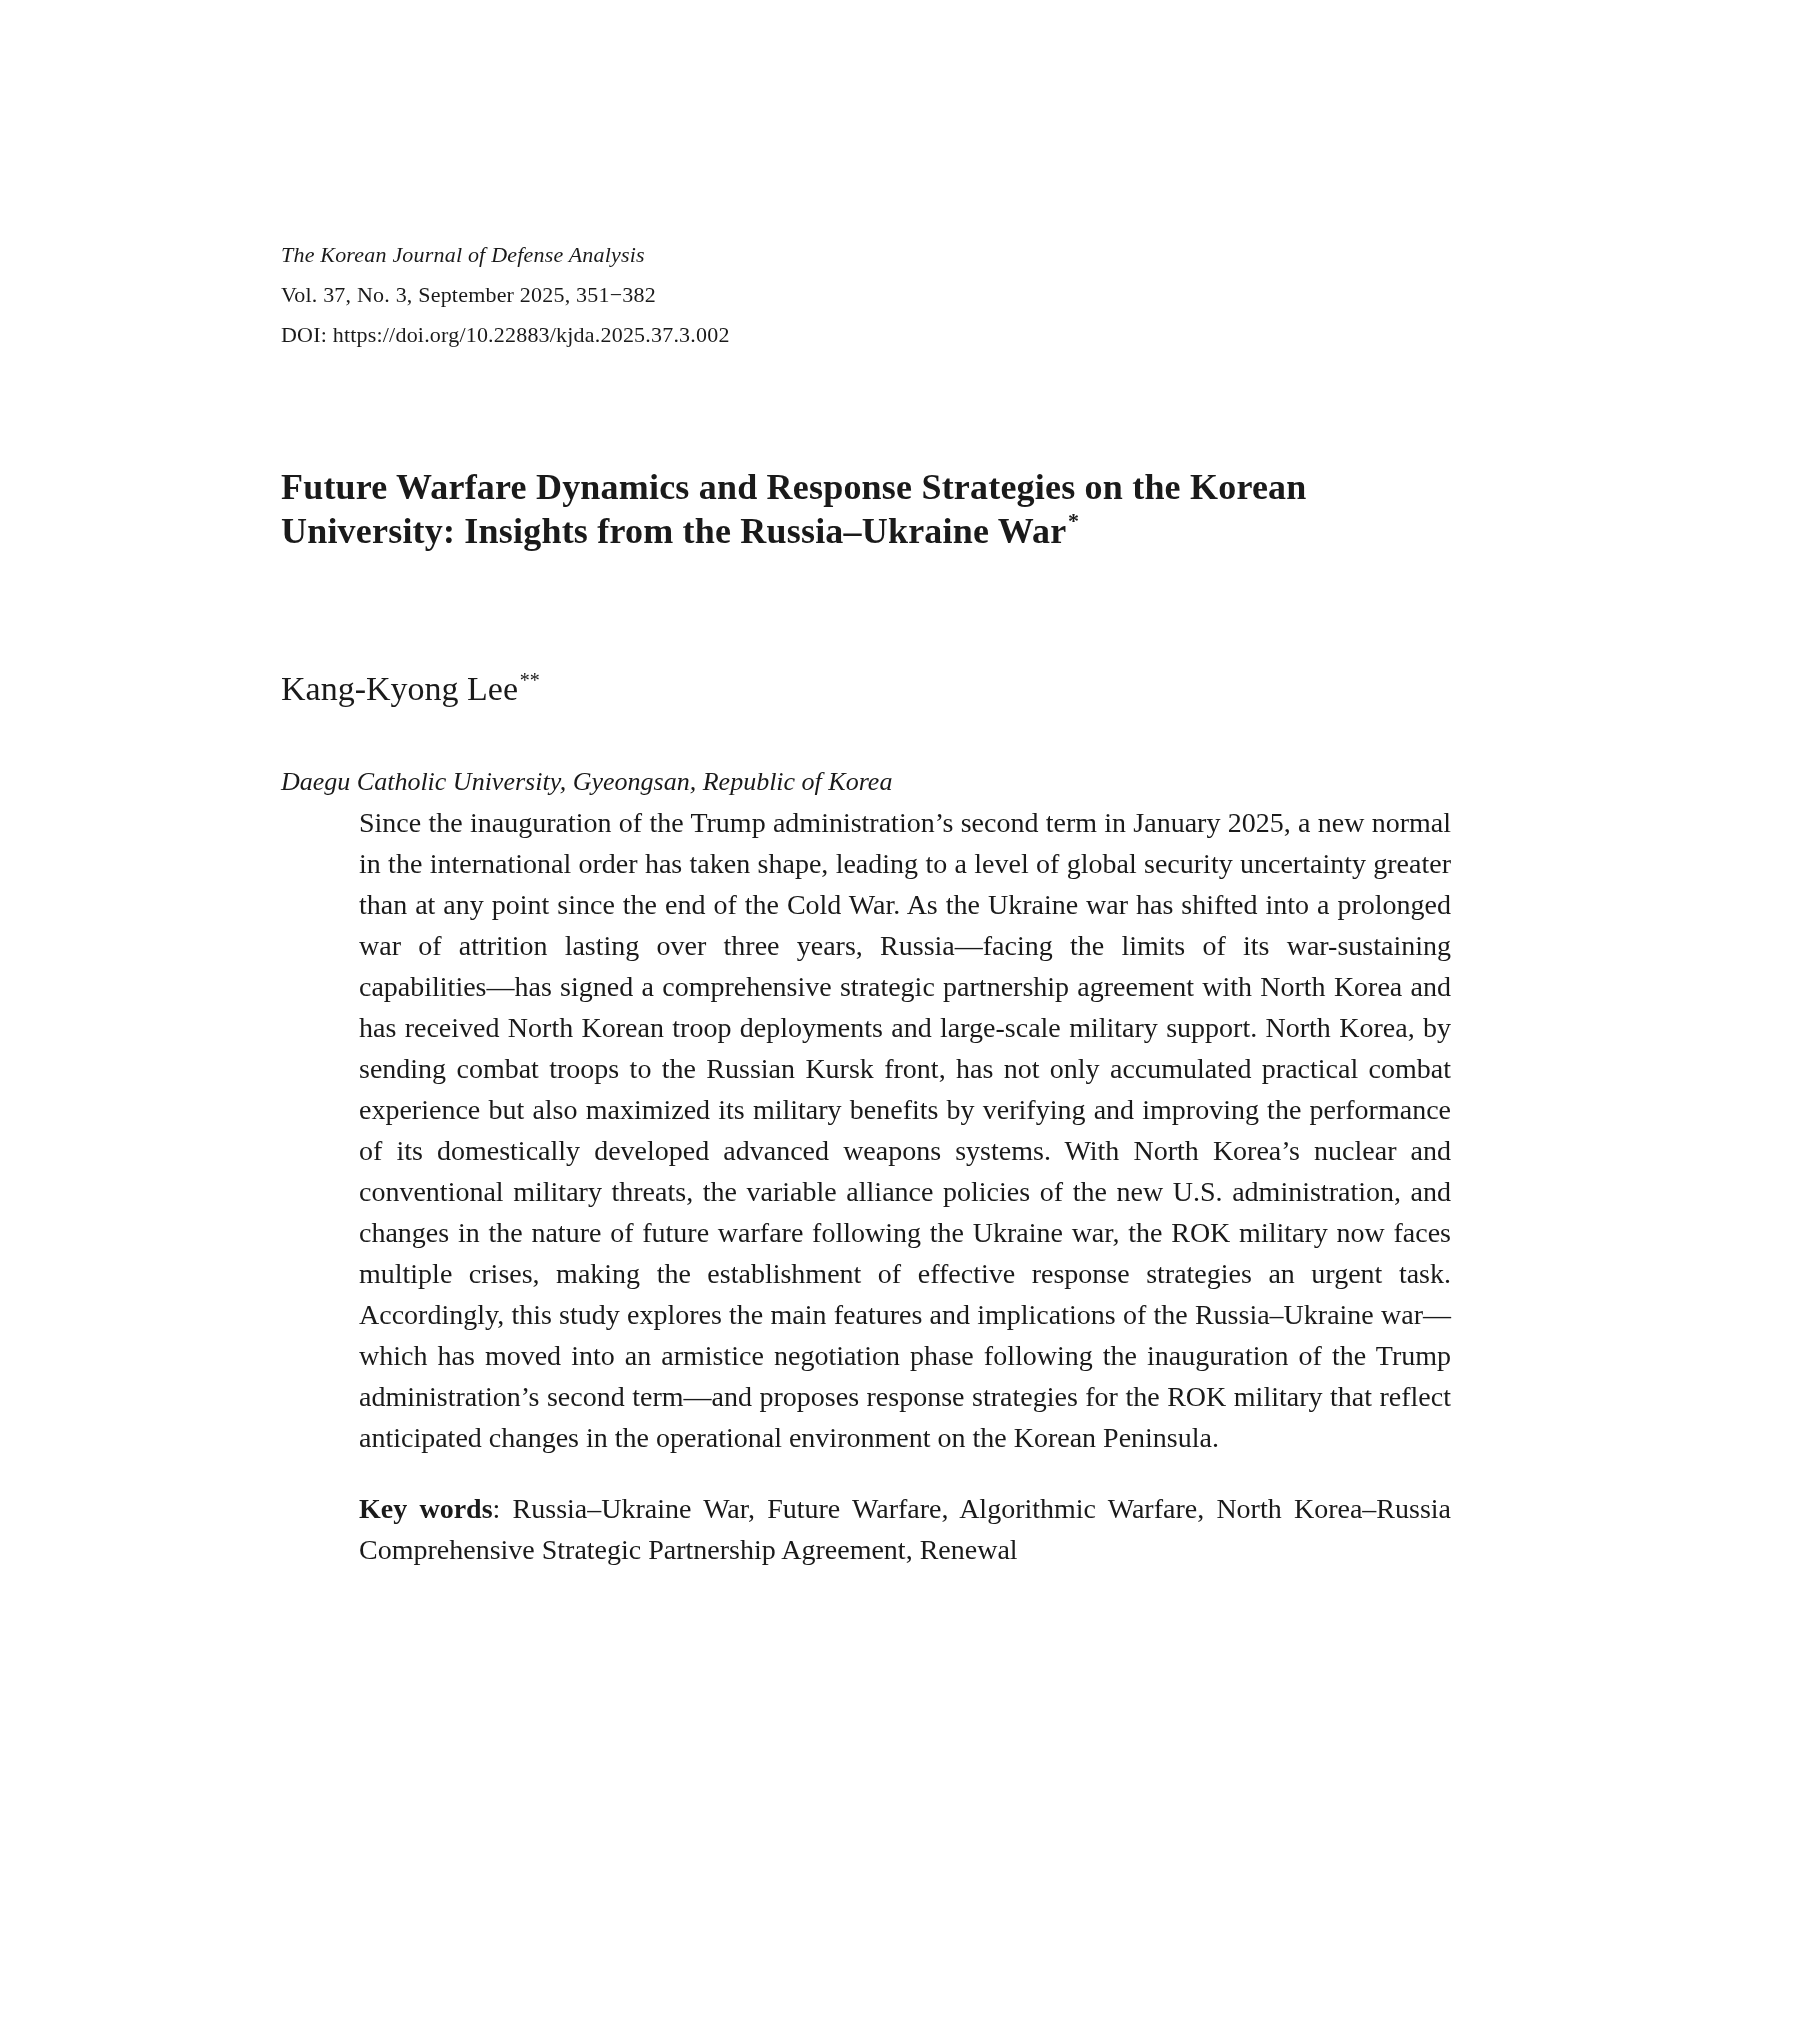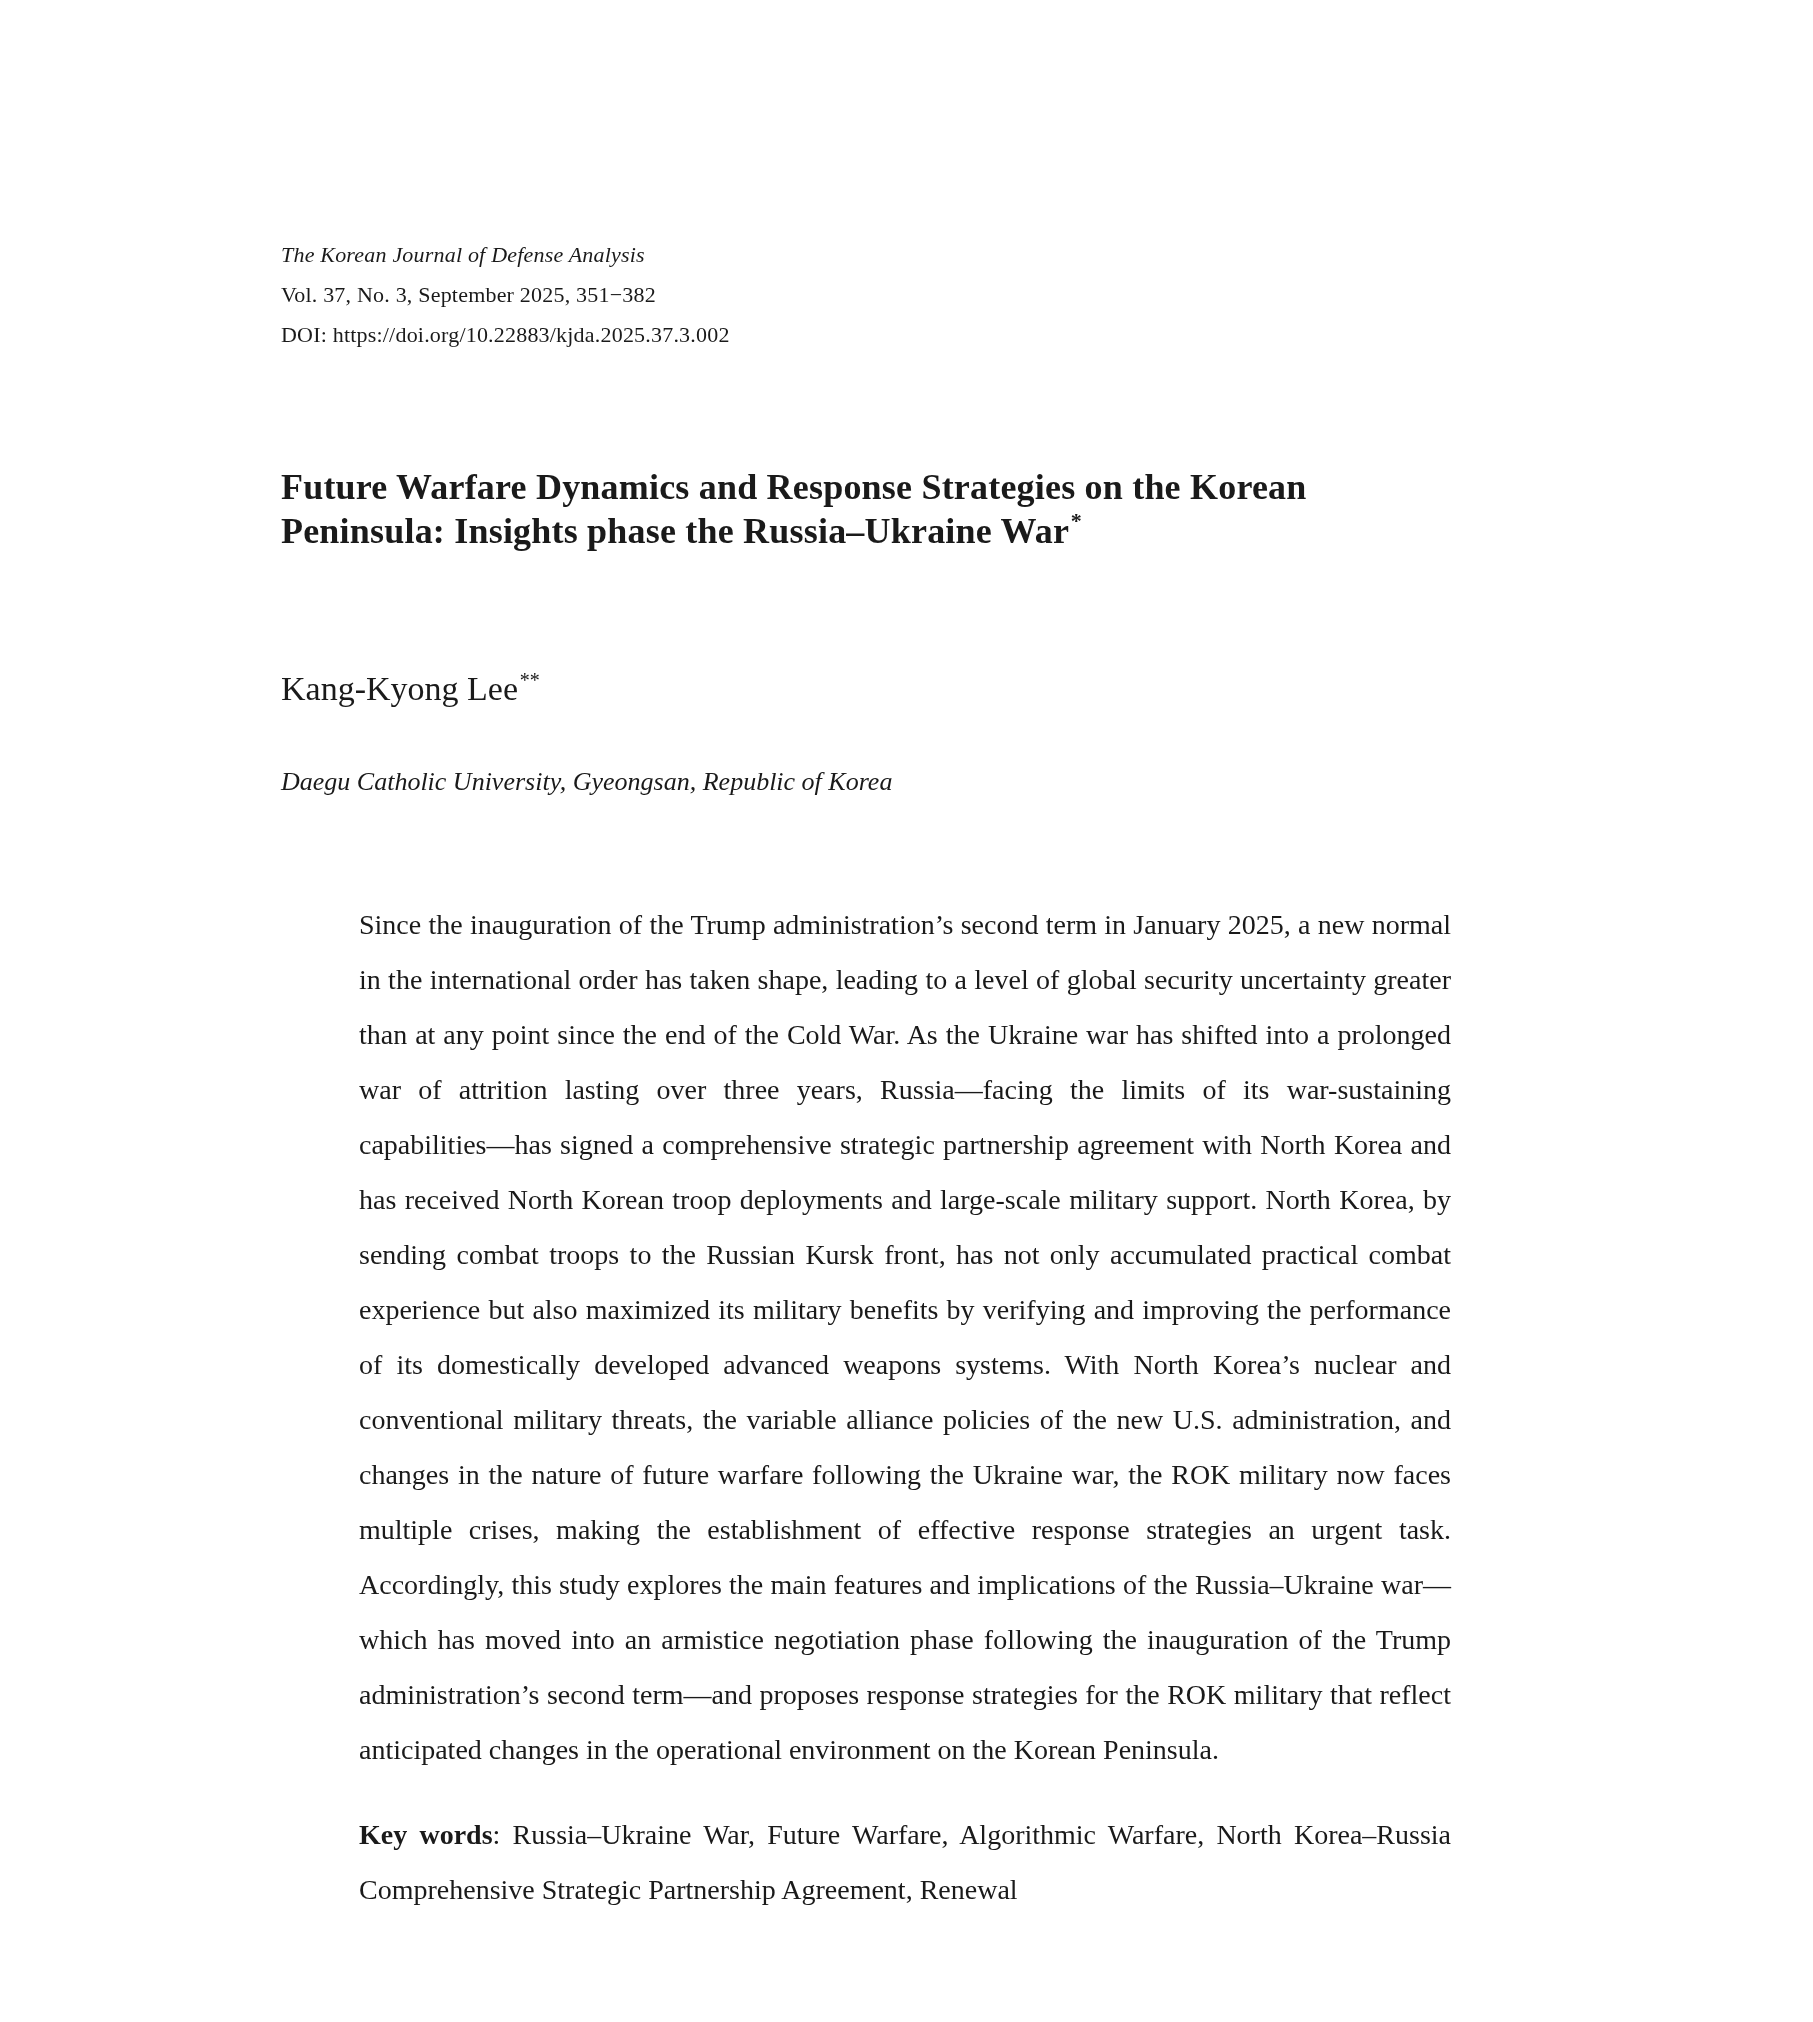--- a/index.html
+++ b/index.html
@@ -53,25 +53,24 @@
     top: -13.5px;
     margin-left: 1.7px;
   }
   .affiliation {
     margin-top: 43px;
     font-size: 26px;
     line-height: 40px;
     font-style: italic;
   }
   .abstract-block {
-    margin-top: 95px;
     margin-left: 78px;
     width: 1092px;
     font-size: 28px;
-    line-height: 55px;
+    line-height: 41px;
     text-align: justify;
     text-align-last: left;
     hyphens: none;
     -webkit-hyphens: none;
   }
   .keywords {
     margin-top: 30px;
   }
   .keywords .kw-label {
     font-weight: bold;
@@ -83,21 +82,21 @@
 <div class="page">
 
   <header class="journal-header">
     <div class="journal-name">The Korean Journal of Defense Analysis</div>
     <div class="journal-issue">Vol. 37, No. 3, September 2025, 351−382</div>
     <div class="journal-doi">DOI: https://doi.org/10.22883/kjda.2025.37.3.002</div>
   </header>
 
   <h1 class="article-title">
     <span>Future Warfare Dynamics and Response Strategies on the Korean</span><br>
-    <span>Peninsula: Insights phase the Russia–Ukraine War</span><span class="fn-sup">*</span>
+    <span>University: Insights from the Russia–Ukraine War</span><span class="fn-sup">*</span>
   </h1>
 
   <div class="author-line">
     <span>Kang-Kyong Lee</span><span class="fn-sup">**</span>
   </div>
 
   <div class="affiliation">Daegu Catholic University, Gyeongsan, Republic of Korea</div>
 
   <section class="abstract-block">
     <p class="abstract-text">Since the inauguration of the Trump administration’s second term in January 2025, a new normal in the international order has taken shape, leading to a level of global security uncertainty greater than at any point since the end of the Cold War. As the Ukraine war has shifted into a prolonged war of attrition lasting over three years, Russia—facing the limits of its war-sustaining capabilities—has signed a comprehensive strategic partnership agreement with North Korea and has received North Korean troop deployments and large-scale military support. North Korea, by sending combat troops to the Russian Kursk front, has not only accumulated practical combat experience but also maximized its military benefits by verifying and improving the performance of its domestically developed advanced weapons systems. With North Korea’s nuclear and conventional military threats, the variable alliance policies of the new U.S. administration, and changes in the nature of future warfare following the Ukraine war, the ROK military now faces multiple crises, making the establishment of effective response strategies an urgent task. Accordingly, this study explores the main features and implications of the Russia–Ukraine war—which has moved into an armistice negotiation phase following the inauguration of the Trump administration’s second term—and proposes response strategies for the ROK military that reflect anticipated changes in the operational environment on the Korean Peninsula.</p>

